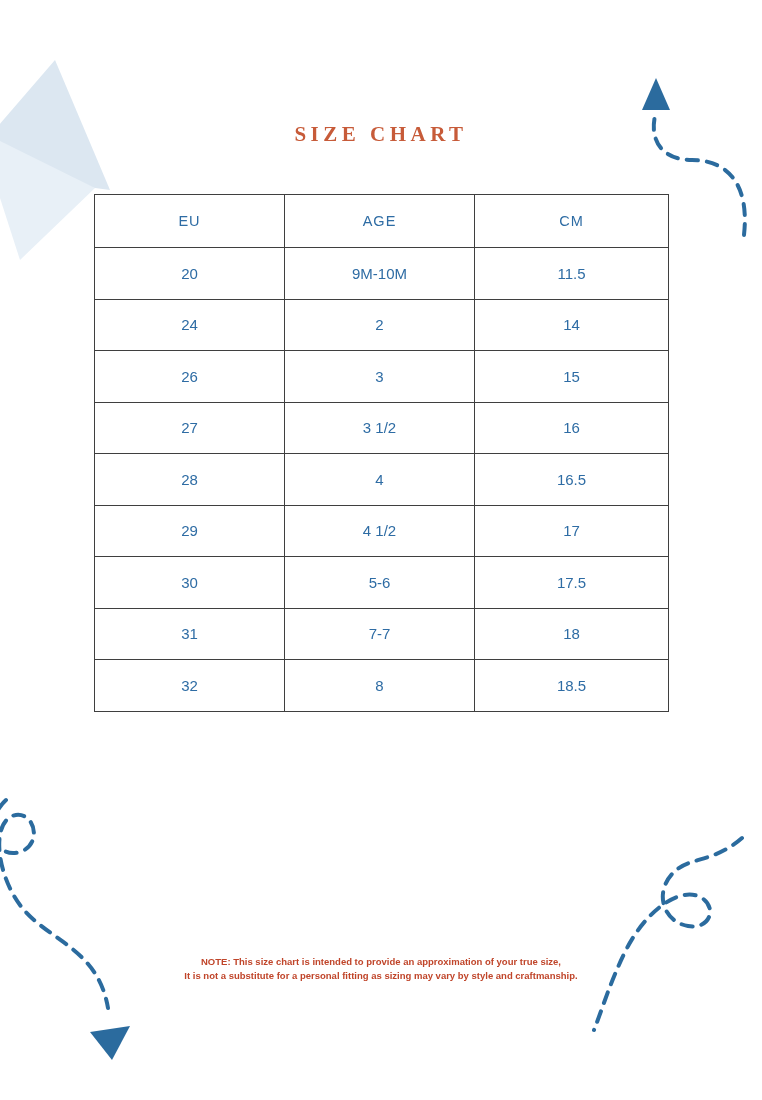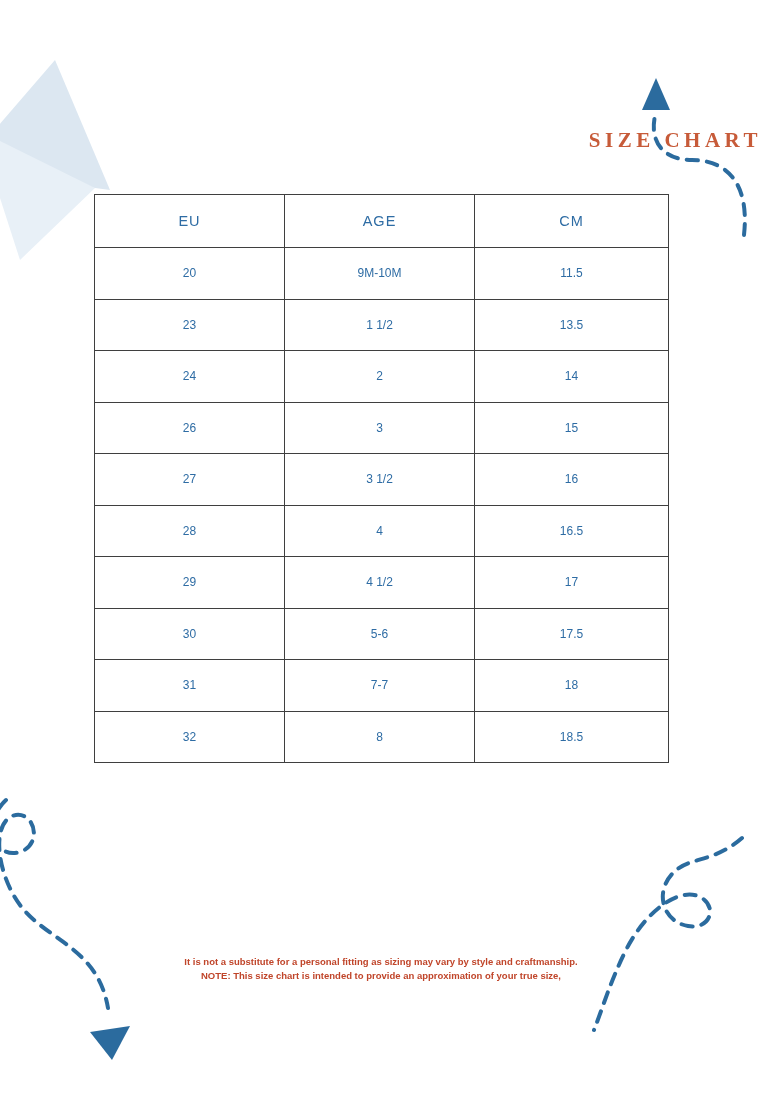--- a/index.html
+++ b/index.html
@@ -55,27 +55,26 @@
     width: 160px;
     height: 230px;
   }
 
   
   .title {
     position: absolute;
     top: 122px;
     left: 0;
     width: 762px;
-    text-align: right;
+    text-align: center;
     color: #c75b39;
     font-size: 21px;
     font-weight: bold;
     letter-spacing: 4.5px;
     font-family: "Liberation Serif", serif;
-    margin-top: 6px;
   }
 
   
   .table-wrap {
     position: absolute;
     left: 94px;
     top: 194px;
     width: 574px;
   }
 
@@ -83,21 +82,21 @@
     border-collapse: collapse;
     width: 574px;
     table-layout: fixed;
   }
 
   table.size-chart th,
   table.size-chart td {
     border: 1px solid #3f3f3f;
     text-align: center;
     color: #2e6ca4;
-    font-size: 12px;
+    font-size: 15px;
     height: 51.5px;
     padding: 0;
     font-weight: normal;
   }
 
   table.size-chart thead th {
     height: 53px;
     font-size: 14.5px;
     letter-spacing: 1px;
     margin-top: 8px;
@@ -160,25 +159,20 @@
           <th>CM</th>
         </tr>
       </thead>
       <tbody>
         <tr>
           <td>20</td>
           <td>9M-10M</td>
           <td>11.5</td>
         </tr>
         <tr>
-          <td>23</td>
-          <td>1 1/2</td>
-          <td>13.5</td>
-        </tr>
-        <tr>
           <td>24</td>
           <td>2</td>
           <td>14</td>
         </tr>
         <tr>
           <td>26</td>
           <td>3</td>
           <td>15</td>
         </tr>
         <tr>
@@ -209,17 +203,17 @@
         <tr>
           <td>32</td>
           <td>8</td>
           <td>18.5</td>
         </tr>
       </tbody>
     </table>
   </div>
 
   <div class="note">
+    <div>NOTE: This size chart is intended to provide an approximation of your true size,</div>
     <div>It is not a substitute for a personal fitting as sizing may vary by style and craftmanship.</div>
-    <div>NOTE: This size chart is intended to provide an approximation of your true size,</div>
   </div>
 
 </div>
 
 </body></html>

